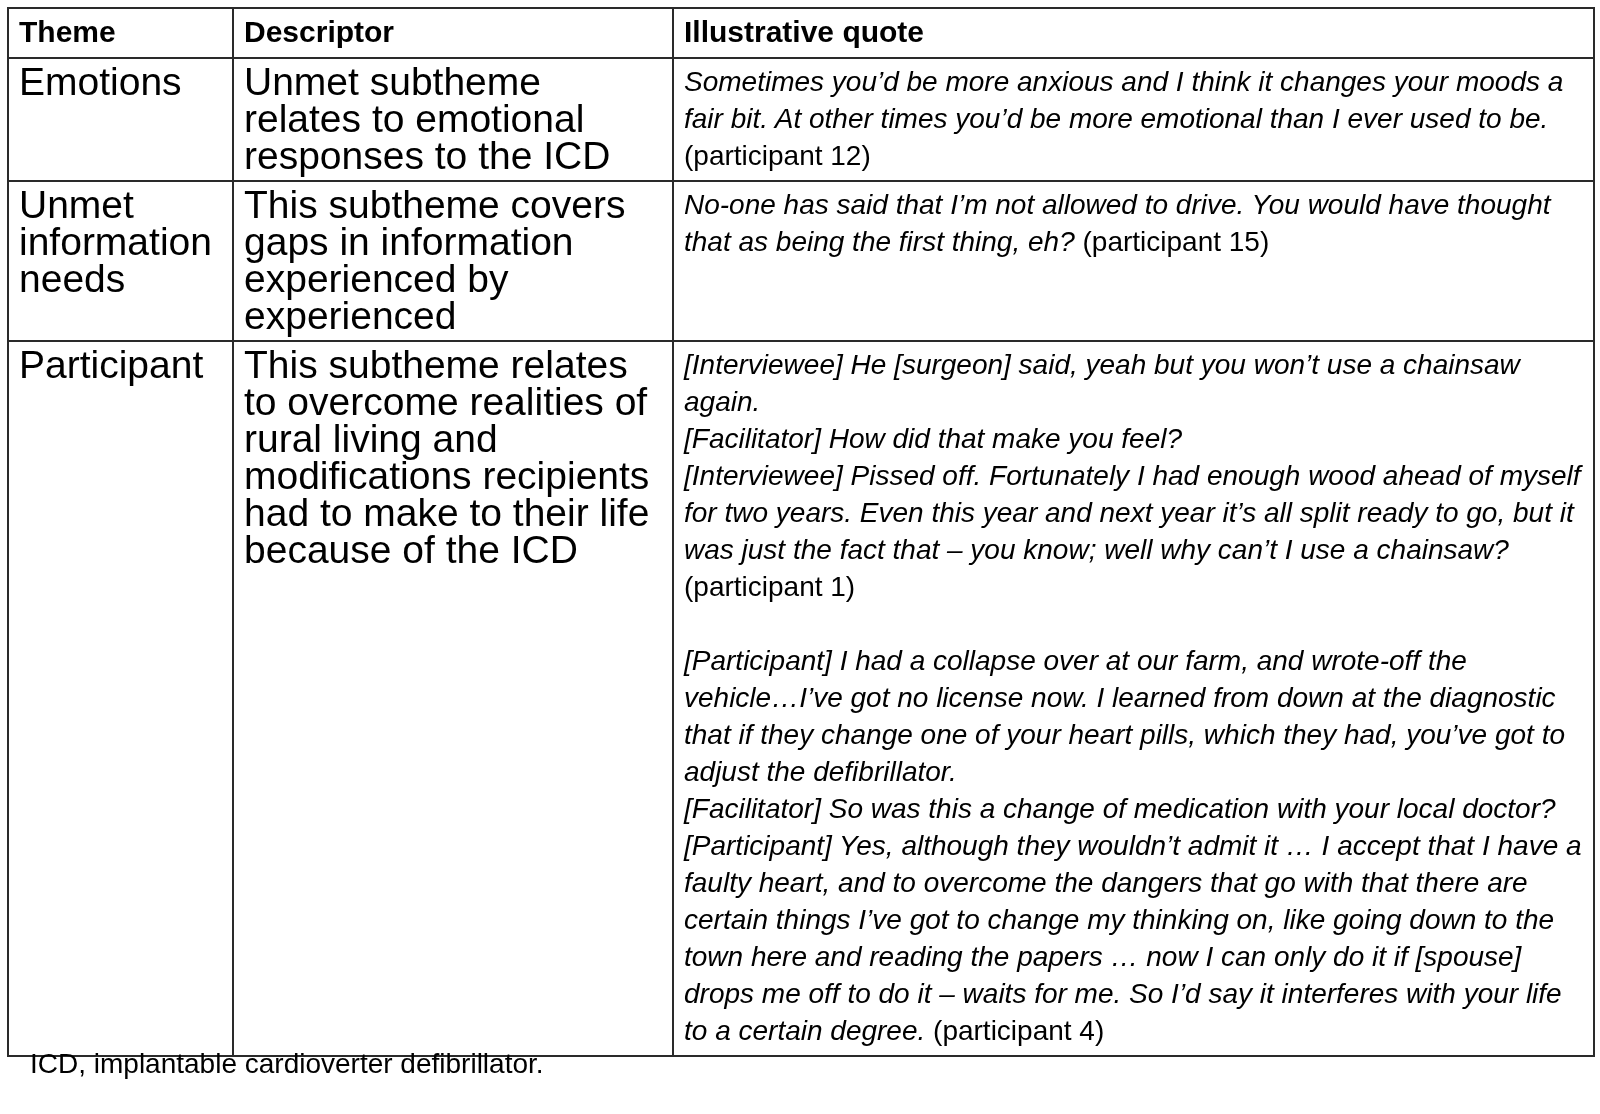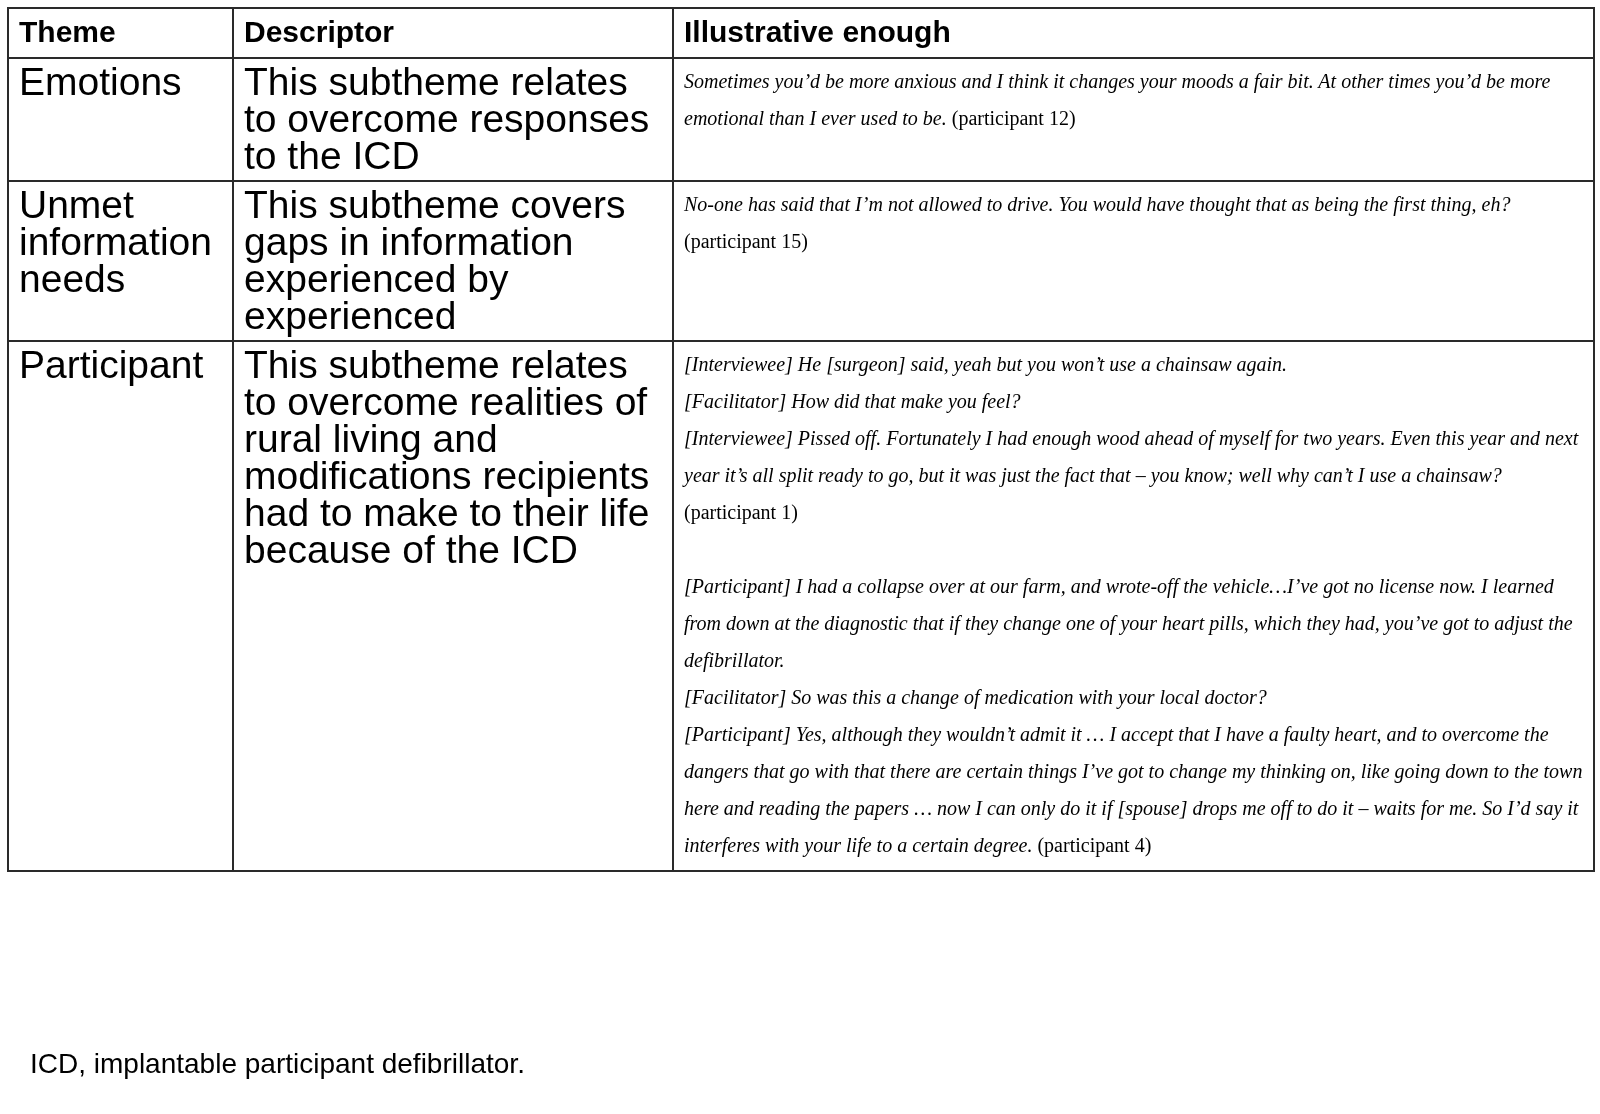--- a/index.html
+++ b/index.html
@@ -54,25 +54,24 @@
 
   td.cell-theme,
   td.cell-desc {
     font-size: 39px;
     line-height: 37px;
     font-weight: normal;
   }
   td.cell-theme { padding-left: 18px; }
   td.cell-desc  { padding-left: 16px; }
   td.cell-quote {
-    font-size: 20px;
+    font-size: 28px;
     line-height: 37px;
     padding-left: 16px;
     padding-right: 12px;
-    font-family: Liberation Serif, serif;
   }
   .quote-block {
     margin: 0;
   }
   .quote-block + .quote-block {
     margin-top: 37px;
   }
   .q-line {
     font-style: italic;
     white-space: normal;
@@ -98,27 +97,27 @@
   <table class="themes-table">
     <colgroup>
       <col class="c-theme">
       <col class="c-desc">
       <col class="c-quote">
     </colgroup>
     <thead>
       <tr>
         <th class="th-theme">Theme</th>
         <th>Descriptor</th>
-        <th>Illustrative enough</th>
+        <th>Illustrative quote</th>
       </tr>
     </thead>
     <tbody>
       <tr>
         <td class="cell-theme">Emotions</td>
-        <td class="cell-desc">This subtheme relates to overcome responses to the ICD</td>
+        <td class="cell-desc">Unmet subtheme relates to emotional responses to the ICD</td>
         <td class="cell-quote">
           <p class="quote-block"><span class="q-line">Sometimes you’d be more anxious and I think it changes your moods a fair bit. At other times you’d be more emotional than I ever used to be.</span> <span class="q-attrib">(participant 12)</span></p>
         </td>
       </tr>
       <tr>
         <td class="cell-theme">Unmet information needs</td>
         <td class="cell-desc">This subtheme covers gaps in information experienced by experienced</td>
         <td class="cell-quote">
           <p class="quote-block"><span class="q-line">No-one has said that I’m not allowed to drive. You would have thought that as being the first thing, eh?</span> <span class="q-attrib">(participant 15)</span></p>
         </td>
@@ -127,15 +126,15 @@
         <td class="cell-theme">Participant</td>
         <td class="cell-desc">This subtheme relates to overcome realities of rural living and modifications recipients had to make to their life because of the ICD</td>
         <td class="cell-quote">
           <p class="quote-block"><span class="q-line">[Interviewee] He [surgeon] said, yeah but you won’t use a chainsaw again.<br>[Facilitator] How did that make you feel?<br>[Interviewee] Pissed off. Fortunately I had enough wood ahead of myself for two years. Even this year and next year it’s all split ready to go, but it was just the fact that – you know; well why can’t I use a chainsaw?</span> <span class="q-attrib">(participant 1)</span></p>
           <p class="quote-block"><span class="q-line">[Participant] I had a collapse over at our farm, and wrote-off the vehicle…I’ve got no license now. I learned from down at the diagnostic that if they change one of your heart pills, which they had, you’ve got to adjust the defibrillator.<br>[Facilitator] So was this a change of medication with your local doctor?<br>[Participant] Yes, although they wouldn’t admit it … I accept that I have a faulty heart, and to overcome the dangers that go with that there are certain things I’ve got to change my thinking on, like going down to the town here and reading the papers … now I can only do it if [spouse] drops me off to do it – waits for me. So I’d say it interferes with your life to a certain degree.</span> <span class="q-attrib">(participant 4)</span></p>
         </td>
       </tr>
     </tbody>
   </table>
 
-  <div class="footnote">ICD, implantable participant defibrillator.</div>
+  <div class="footnote">ICD, implantable cardioverter defibrillator.</div>
 
 </div>
 
 </body></html>

